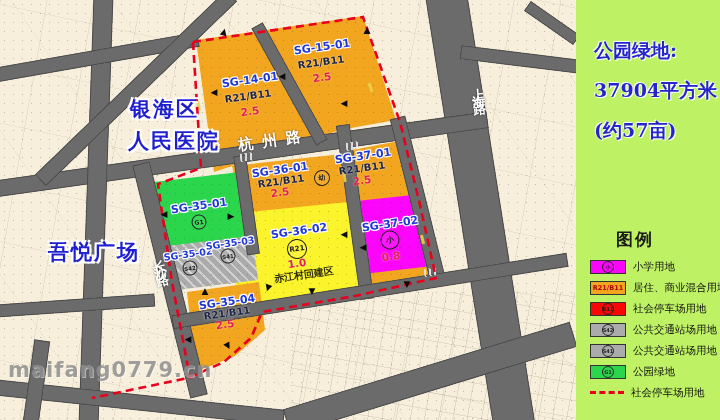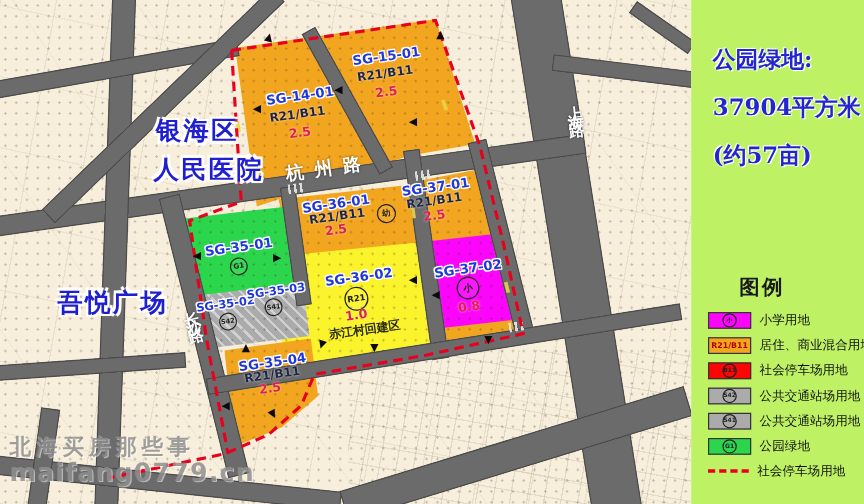--- a/index.html
+++ b/index.html
@@ -190,21 +190,20 @@
 
     <div class="roadname" style="left:238px;top:131px;transform:rotate(-8deg);">杭州路</div>
     <div class="roadname v" style="left:468px;top:78px;transform:rotate(-6deg);">上海路</div>
     <div class="roadname v" style="left:148px;top:250px;transform:rotate(-14deg);">长沙路</div>
 
     <div class="bigname" style="left:130px;top:95px;">银海区</div>
     <div class="bigname" style="left:128px;top:127px;">人民医院</div>
     <div class="bigname" style="left:48px;top:238px;">吾悦广场</div>
 
     <div class="watermark">
-      <div class="l1">北海买房那些事</div>
       <div class="l2">maifang0779.cn</div>
     </div>
   </div>
 
   <div class="panel">
     <div class="hl">
       <div>公园绿地:</div>
       <div>37904平方米</div>
       <div>(约57亩)</div>
     </div>

